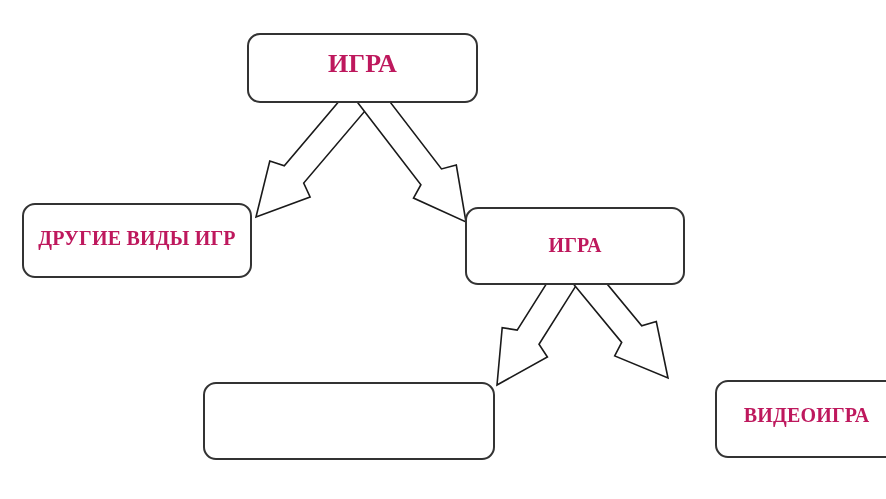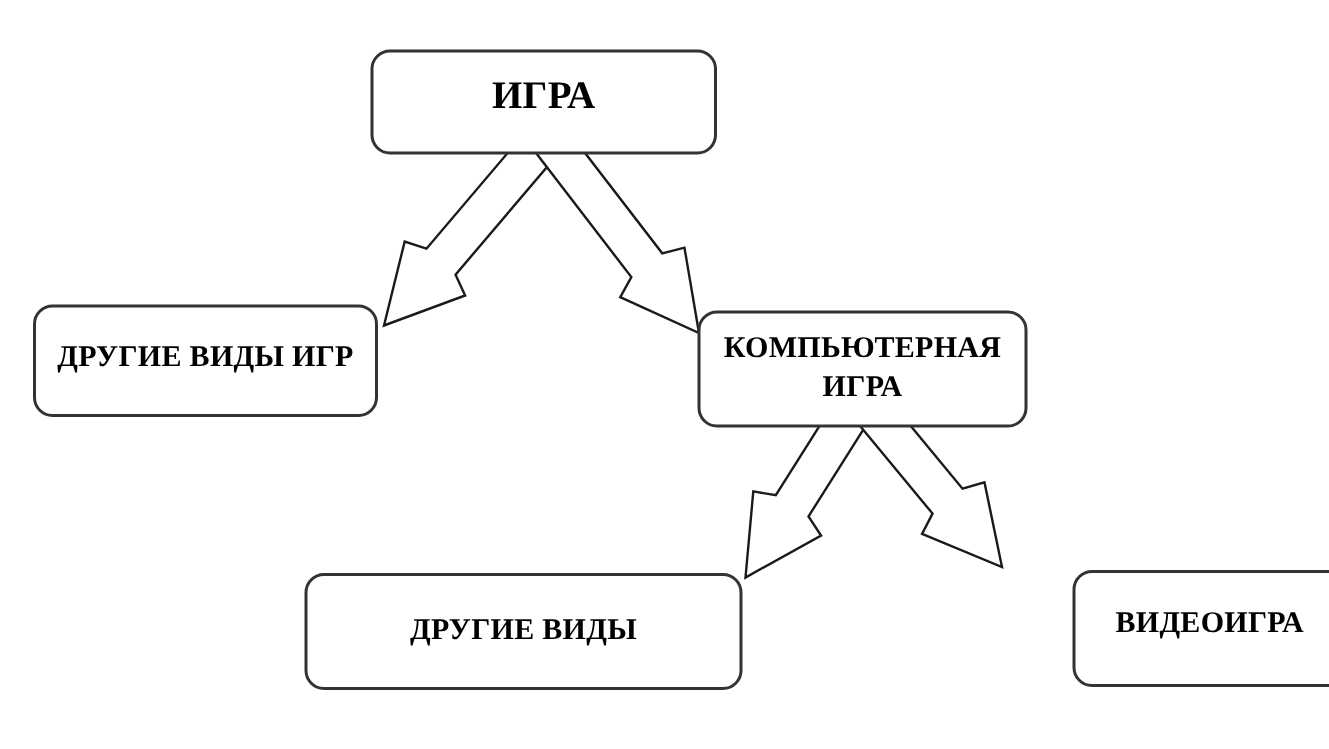--- a/index.html
+++ b/index.html
@@ -13,21 +13,21 @@
   #arrows{position:absolute;left:0;top:0;z-index:1;}
   .node{
     position:absolute;z-index:2;
     box-sizing:border-box;
     background:#ffffff;
     border:2px solid #333333;
     border-radius:13px;
     display:flex;flex-direction:column;
     align-items:center;justify-content:center;
     text-align:left;
-    color:#000000;
+    color:#be185d;
     font-weight:bold;
     letter-spacing:0.01em;
     line-height:1.3;
   }
   .node span{display:block;white-space:nowrap;}
   #node-igra{left:247px;top:33px;width:231px;height:70px;font-size:26px;padding-bottom:8px;}
   #node-other-games{left:22px;top:203px;width:230px;height:75px;font-size:20px;padding-bottom:5px;}
   #node-computer-game{left:465px;top:207px;width:220px;height:78px;font-size:20px;padding-bottom:2px;}
   #node-other-computer-games{left:203px;top:382px;width:292px;height:78px;font-size:20px;padding-bottom:2px;}
   #node-videogame{left:667px;top:380px;width:183px;height:78px;font-size:20px;padding-bottom:8px;margin-left:48px;}
@@ -56,25 +56,23 @@
 
   <div class="node" id="node-igra">
     <span>ИГРА</span>
   </div>
 
   <div class="node" id="node-other-games">
     <span>ДРУГИЕ ВИДЫ ИГР</span>
   </div>
 
   <div class="node" id="node-computer-game">
-    <span>КОМПЬЮТЕРНАЯ</span>
     <span>ИГРА</span>
   </div>
 
   <div class="node" id="node-other-computer-games">
-    <span>ДРУГИЕ ВИДЫ</span>
   </div>
 
   <div class="node" id="node-videogame">
     <span>ВИДЕОИГРА</span>
   </div>
 
 </div>
 
 </body></html>

